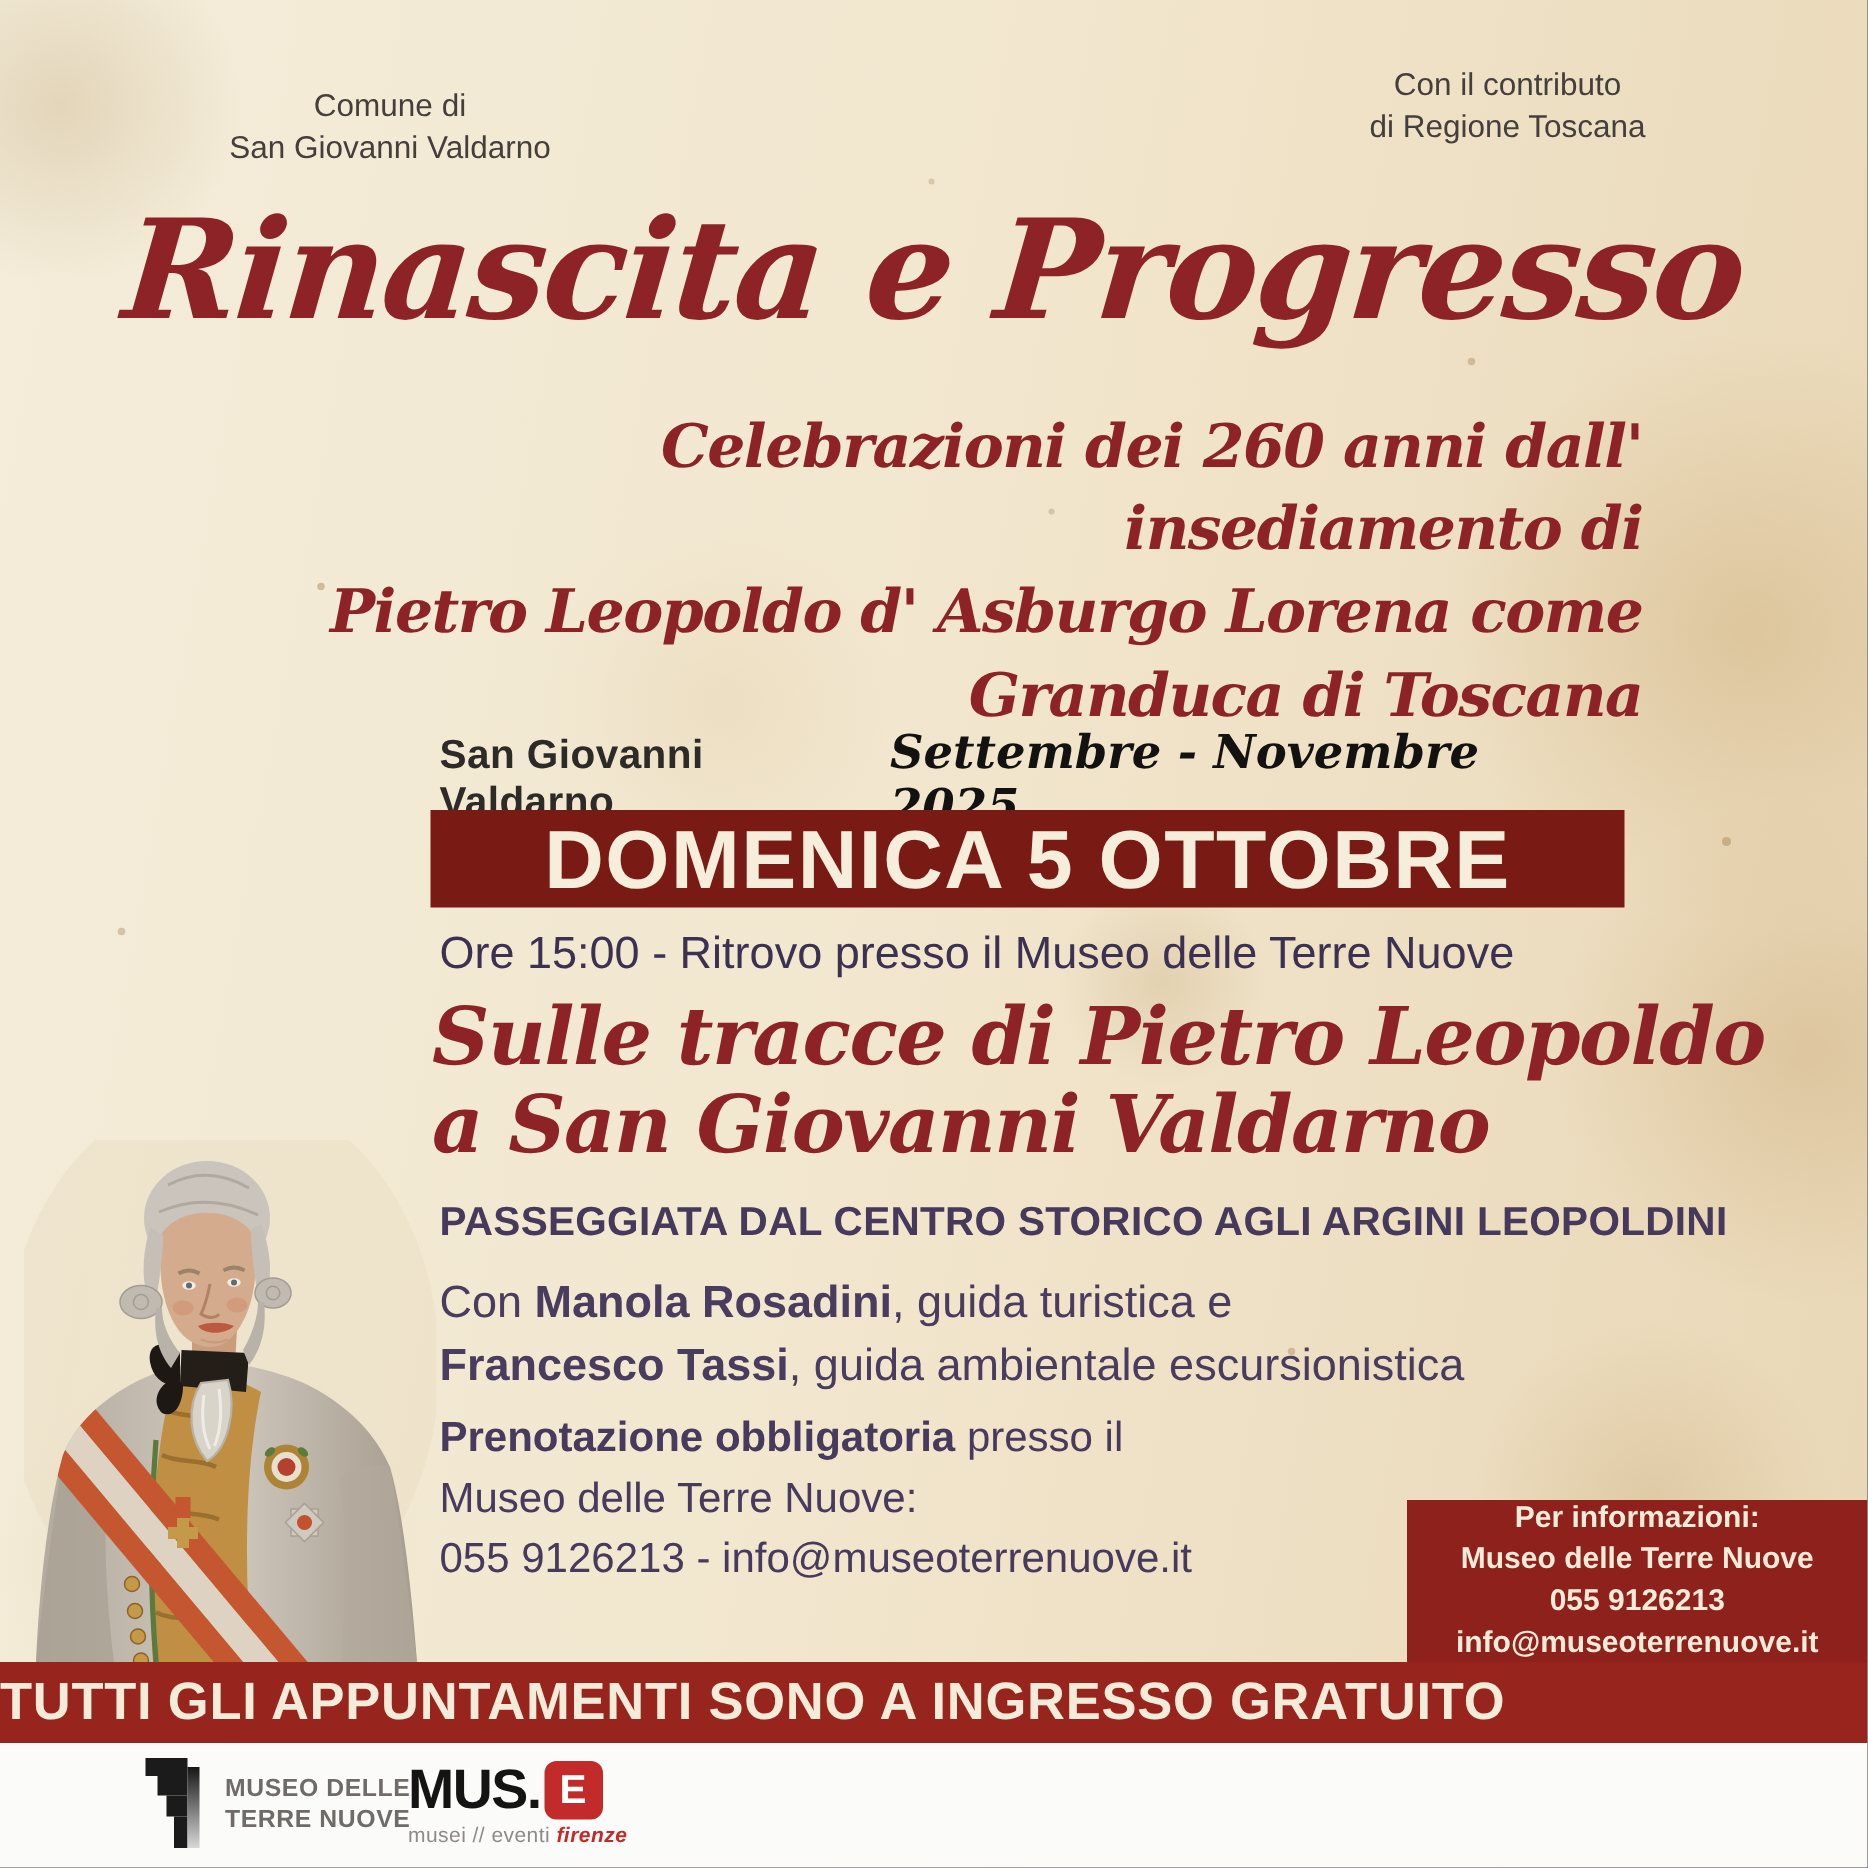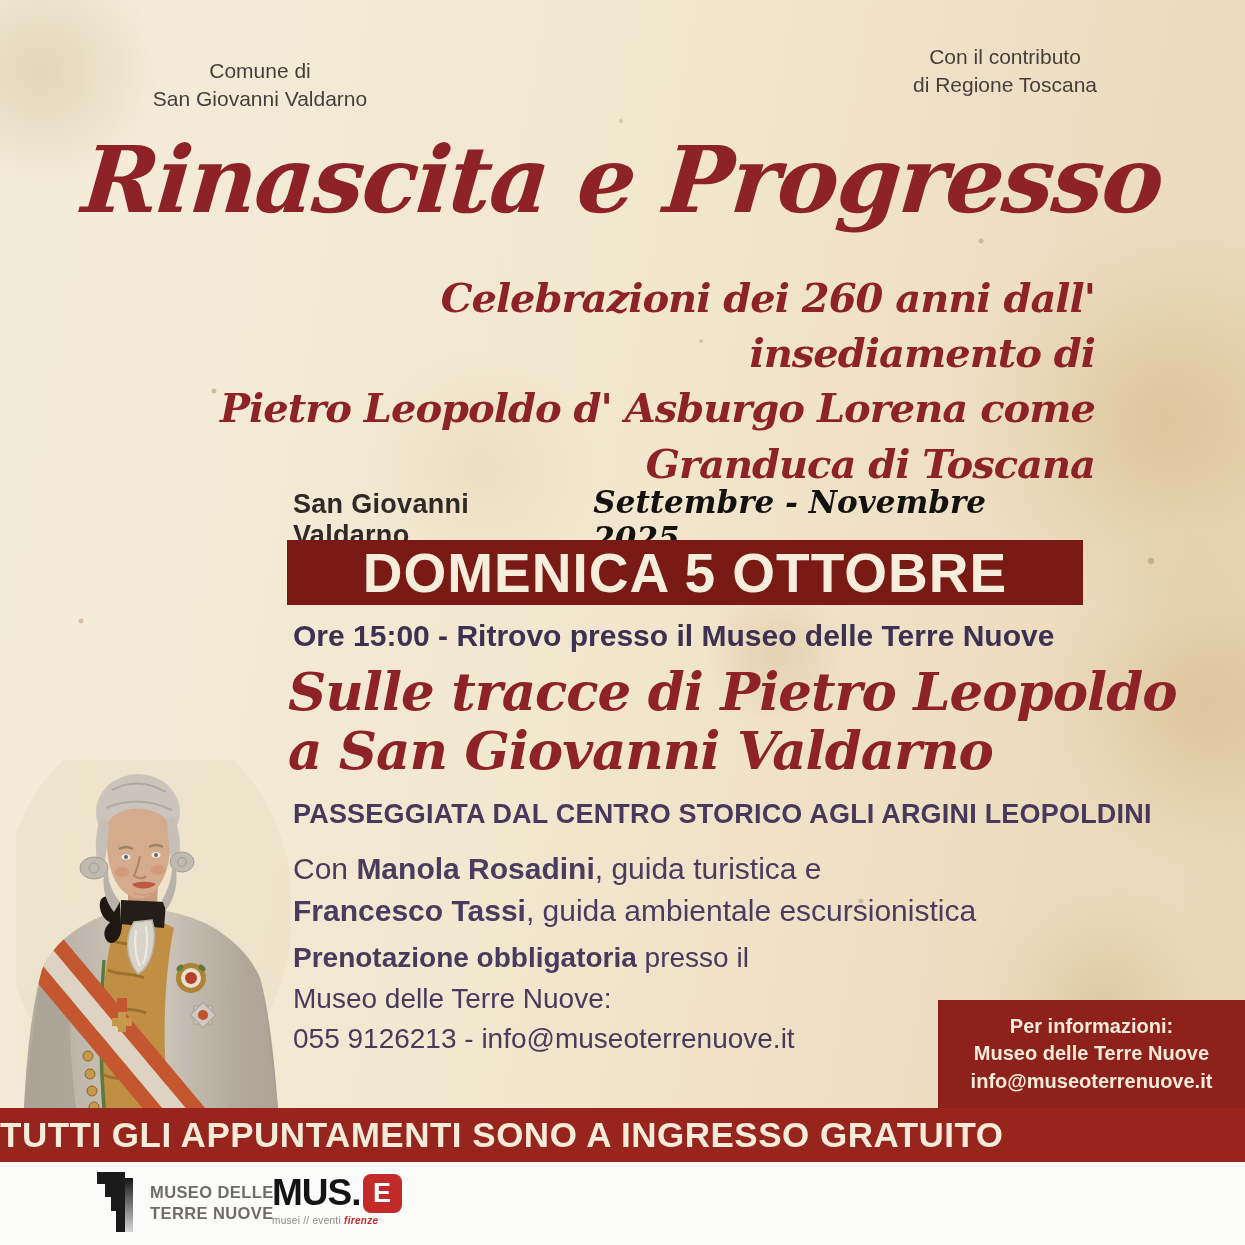--- a/index.html
+++ b/index.html
@@ -34,41 +34,41 @@
   .title{left:40px;top:126px;width:1165px;text-align:center;
     font-size:92px;color:#8d2326;letter-spacing:-2px;transform:skewX(-5deg);}
   .subtitle{left:180px;top:270px;width:915px;text-align:right;
     font-size:40px;color:#8d2326;line-height:1.38;letter-spacing:-1px;}
   .loc-row{left:293px;top:484px;width:790px;display:flex;justify-content:space-between;align-items:baseline;}
   .location{font-size:27px;font-weight:700;color:#2e2a28;letter-spacing:.3px;}
   .period{font-size:31px;color:#141211;}
   .date-banner{left:287px;top:540px;width:796px;height:65px;background:#7a1a14;
     display:flex;align-items:center;justify-content:center;
     color:#f6eedb;font-size:55px;font-weight:800;letter-spacing:1px;white-space:nowrap;}
-  .time-info{left:293px;top:619px;font-size:30px;font-weight:700;color:#3d3152;white-space:nowrap;}
+  .time-info{left:293px;top:619px;font-size:30px;font-weight:400;color:#3d3152;white-space:nowrap;}
   .event-title{left:288px;top:662px;font-size:53px;color:#8d2326;line-height:1.12;letter-spacing:-1px;}
   .walk-desc{left:293px;top:799px;font-size:27px;font-weight:700;color:#46395b;letter-spacing:.2px;white-space:nowrap;}
   .guides{left:293px;top:848px;font-size:30px;font-weight:500;color:#493c5f;line-height:1.4;}
   .guides b,.booking b{font-weight:800;}
   .booking{left:293px;top:938px;font-size:28px;font-weight:500;color:#473a5c;line-height:1.45;}
   .info-box{left:938px;top:1000px;width:307px;height:108px;background:#8e211b;
     color:#f4ecd9;text-align:center;font-size:20px;font-weight:700;line-height:1.38;
     display:flex;flex-direction:column;justify-content:center;}
   .footer-banner{left:0;top:1108px;width:1245px;height:54px;background:#97241d;
     color:#f4ecd9;text-align:left;font-size:35px;font-weight:800;line-height:54px;letter-spacing:.5px;}
   .logo-strip{left:0;top:1162px;width:1245px;height:83px;background:#fbfbf9;}
   .tower-icon{position:absolute;left:95px;top:8px;width:44px;height:66px;}
   .museo-text{position:absolute;left:150px;top:20px;font-size:16.5px;font-weight:600;
     color:#6f6b68;letter-spacing:.4px;line-height:1.28;}
   .muse-logo{position:absolute;left:272px;top:10px;}
   .muse-row{display:flex;align-items:center;}
   .muse-name{font-size:37px;font-weight:800;color:#141414;letter-spacing:-1px;font-family:"Liberation Sans",sans-serif;}
   .muse-badge{width:39px;height:39px;background:#c32b2a;border-radius:8px;margin-left:2px;
     display:flex;align-items:center;justify-content:center;color:#fff;font-size:27px;font-weight:800;}
-  .muse-tagline{font-size:10px;color:#8d8a88;margin-top:1px;letter-spacing:.3px;}
+  .muse-tagline{font-size:14px;color:#8d8a88;margin-top:1px;letter-spacing:.3px;text-align:center;}
   .muse-tagline .fi{color:#c32b2a;font-weight:700;font-style:italic;}
   .portrait{left:16px;top:760px;width:275px;height:348px;}
 </style>
 </head>
 <body>
 
 <div class="poster">
   <div class="specks"></div>
 
   <div class="abs hdr hdr-left">
@@ -111,20 +111,21 @@
 
   <div class="abs booking">
     <b>Prenotazione obbligatoria</b><span> presso il</span><br>
     <span>Museo delle Terre Nuove:</span><br>
     <span>055 9126213 - info@museoterrenuove.it</span>
   </div>
 
   <div class="abs info-box">
     <div>Per informazioni:</div>
     <div>Museo delle Terre Nuove</div>
+    <div>055 9126213</div>
     <div>info@museoterrenuove.it</div>
   </div>
 
   <div class="abs footer-banner">TUTTI GLI APPUNTAMENTI SONO A INGRESSO GRATUITO</div>
 
   <div class="abs logo-strip">
     <svg class="tower-icon" viewBox="0 0 44 66" xmlns="http://www.w3.org/2000/svg">
       <defs>
         <linearGradient id="tg" x1="0" y1="0" x2="0" y2="1">
           <stop offset="0" stop-color="#161616"></stop>

